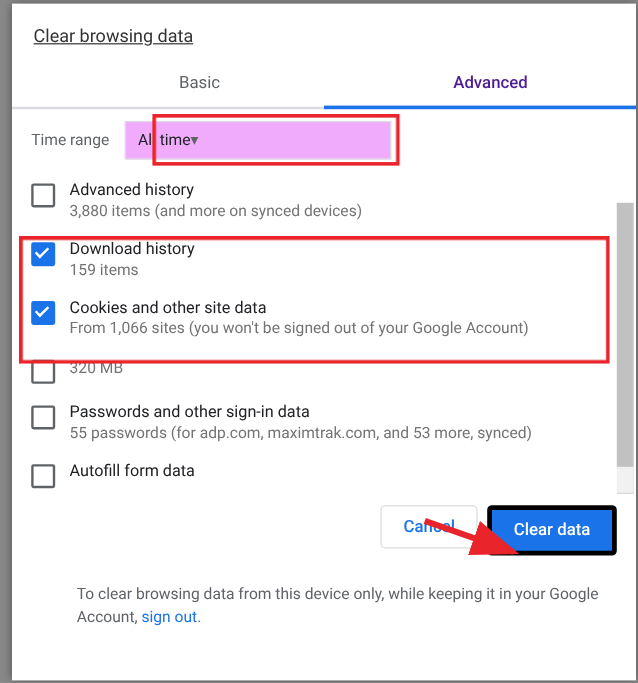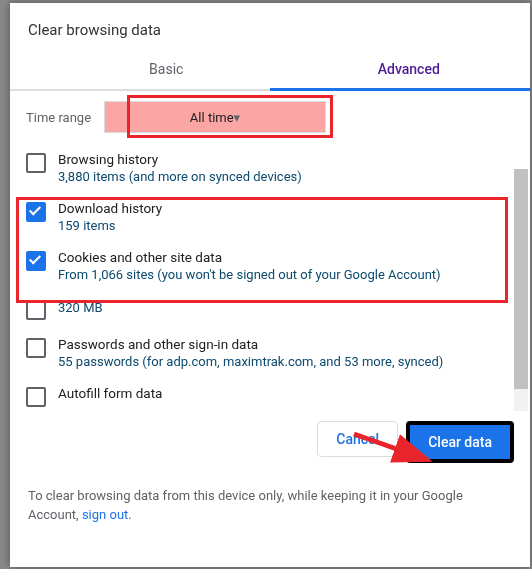--- a/index.html
+++ b/index.html
@@ -1,41 +1,41 @@
 <!DOCTYPE html>
 <html><head>
 <meta charset="utf-8">
 <style>
 html, body { margin:0; padding:0; font-family:Roboto,Arial,sans-serif; background:#888; color:#202124; }
 body { width:532px; height:569px; overflow:hidden; position:relative; }
 .dialog { position:absolute; left:10px; top:3px; right:2px; bottom:2px; background:#fff; box-shadow:0 0 8px rgba(0,0,0,.4); }
-.dlg-title { font-size:15px; padding:18px 18px 10px 18px; font-weight:400; color:#333; }
+.dlg-title { font-size:15px; padding:18px 18px 10px 18px; font-weight:400; color:#333;text-decoration:underline; }
 .tabs { display:flex;margin-left:35px; }
 .tab { flex:1; text-align:center; padding:12px 0; font-size:14px; color:#5f6368; cursor:pointer; }
 .tab.active { color:#4c1d95; font-weight:500; }
 .tab-underline { height:2px; background:#dadce0; position:relative; }
 .tab-underline::after { content:""; position:absolute; left:50%; right:0; top:-1px; height:3px; background:#1a73e8; }
 .content { height:320px; overflow:hidden; position:relative; }
 .scroll-wrap { height:100%; overflow-y:auto; }
 .row { display:flex; align-items:center; padding:10px 2px 10px 16px; font-size:13px; color:#5f6368; }
 .row label { min-width:78px; }
-.select { flex:0 0 200px; height:30px; border:1px solid #dadce0; background:#fca5a5; display:flex; align-items:center; justify-content:center; padding:0 10px; font-size:13px; color:#202124; }
+.select { flex:0 0 200px; height:30px; border:1px solid #dadce0; background:#f0abfc; display:flex; align-items:center; justify-content:flex-start; padding:0 10px; font-size:13px; color:#202124; }
 .item { display:flex; padding:8px 0 8px 16px; }
 .item .box { flex:0 0 32px; display:flex; align-items:flex-start; padding-top:2px; }
 .chk { width:16px; height:16px; border:2px solid #5f6368; border-radius:2px; display:inline-block; position:relative; background:#fff; }
 .chk.checked { background:#1a73e8; border-color:#1a73e8; }
 .chk.checked::after { content:""; position:absolute; left:4px; top:0px; width:4px; height:9px; border:solid #fff; border-width:0 2px 2px 0; transform:rotate(45deg); }
 .item .txt { flex:1; }
 .item .title { font-size:13.5px; color:#202124; }
-.item .sub { font-size:13px; color:#0c4a6e; margin-top:2px; }
+.item .sub { font-size:13px; color:#737373; margin-top:2px; }
 .footer { padding:10px 16px 16px 0; display:flex; justify-content:flex-end; gap:8px; }
 .btn { height:34px; padding:0 18px; border-radius:4px; font-size:14px; font-weight:500; display:inline-flex; align-items:center; cursor:pointer; }
 .btn.secondary { background:#fff; color:#1a73e8; border:1px solid #dadce0; }
 .btn.primary { background:#1a73e8; color:#fff; border:4px solid #000000; }
-.note { padding:8px 18px 18px 18px; font-size:13px; color:#5f6368; line-height:1.45; }
+.note { padding:8px 18px 18px 18px; font-size:13px; color:#5f6368; line-height:1.45;margin-left:36px; }
 .link { color:#1a73e8; cursor:pointer; }
 
 
 .hl-red { position:absolute; border:3px solid #e9252b; pointer-events:none; }
 .hl1 { left:127px; top:95px; width:200px; height:37px; }
 .hl2 { left:16px; top:197px; width:486px; height:100px; }
 .arrow { position:absolute; left:350px; top:430px; width:90px; height:40px; pointer-events:none; }
 
 
 .fake-scroll { position:absolute; right:2px; top:78px; bottom:0; width:14px; background:#f1f1f1; }
@@ -64,21 +64,21 @@
           <span>All time</span>
           <span style="color:#5f6368;">▾</span>
         </div>
       </div>
 
       <div class="item">
         <div class="box">
             <span class="chk"></span>
           </div>
         <div class="txt">
-          <div class="title">Browsing history</div>
+          <div class="title">Advanced history</div>
           <div class="sub">3,880 items (and more on synced devices)</div>
         </div>
       </div>
 
       <div class="item">
         <div class="box">
             <span class="chk checked"></span>
           </div>
         <div class="txt">
           <div class="title">Download history</div>

